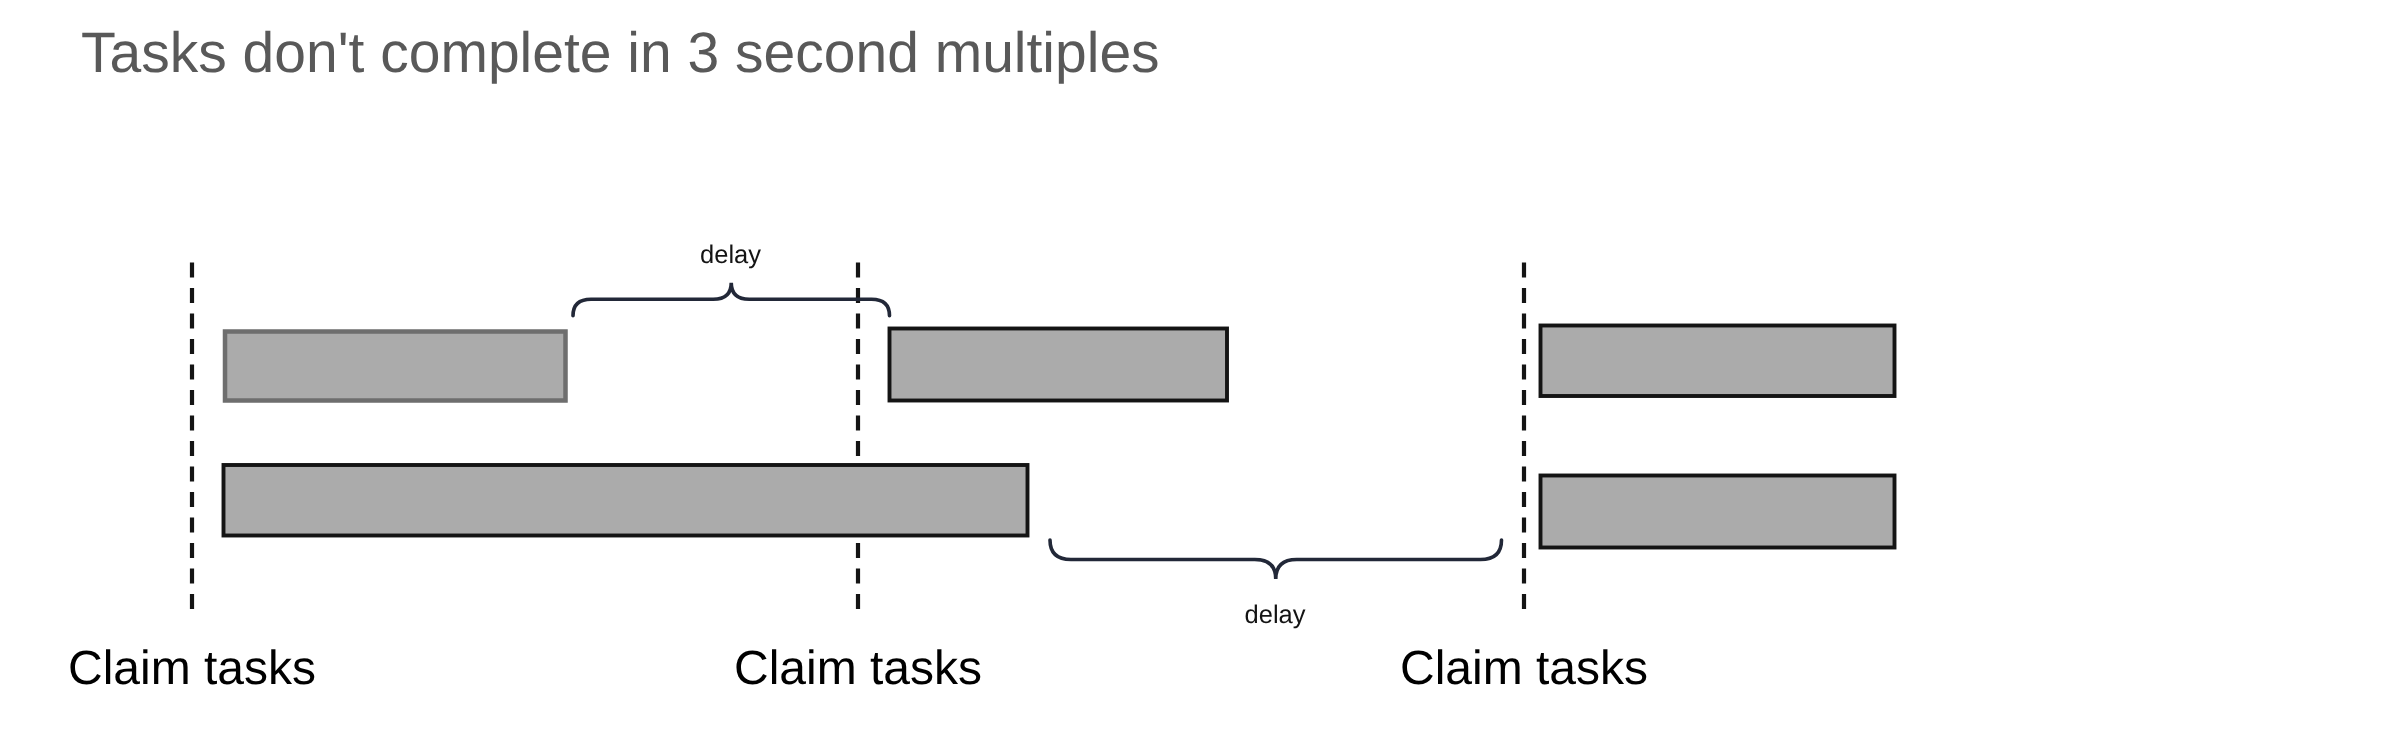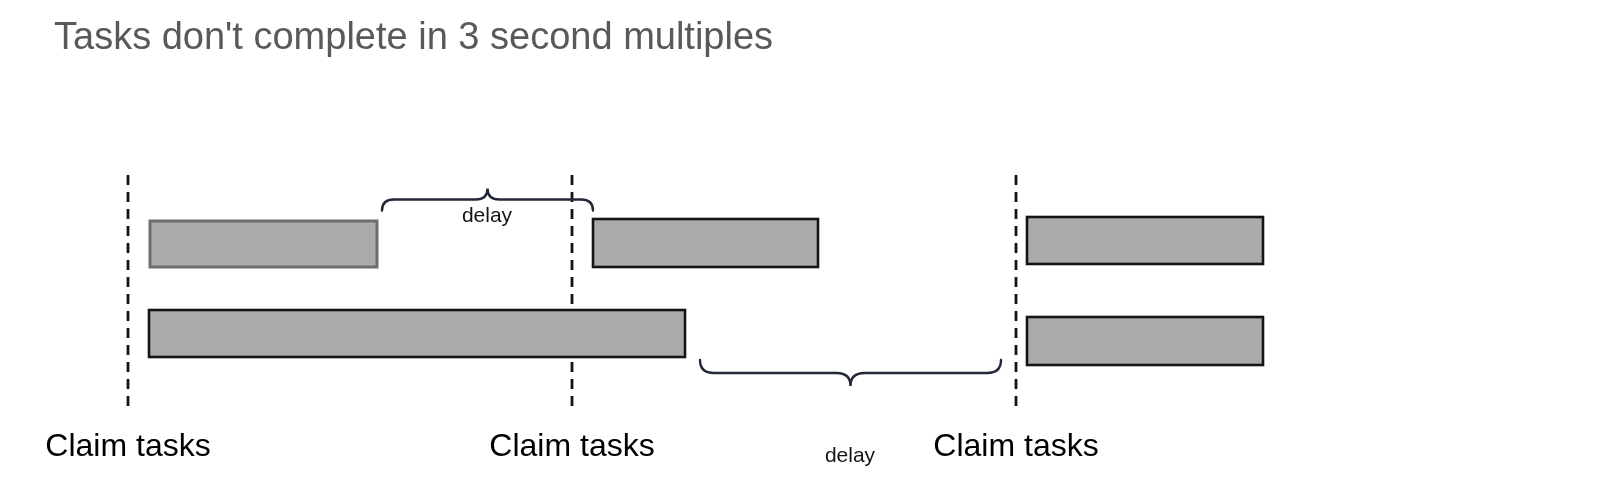--- a/index.html
+++ b/index.html
@@ -16,24 +16,23 @@
     font-size:38px;
     line-height:1.15;
     color:var(--title-color,#595959);
     letter-spacing:0px;
     white-space:nowrap;
   }
   #shapes{position:absolute;left:0;top:0;}
   .delay-label{
     position:absolute;
     transform:translateX(-50%);
-    font-size:21px;
+    font-size:17px;
     color:var(--delay-color,#141414);
     white-space:nowrap;
-    margin-top:43px;
   }
   .claim-label{
     position:absolute;
     transform:translateX(-50%);
     font-size:32px;
     color:var(--claim-color,#000000);
     white-space:nowrap;
   }
 </style>
 </head>

